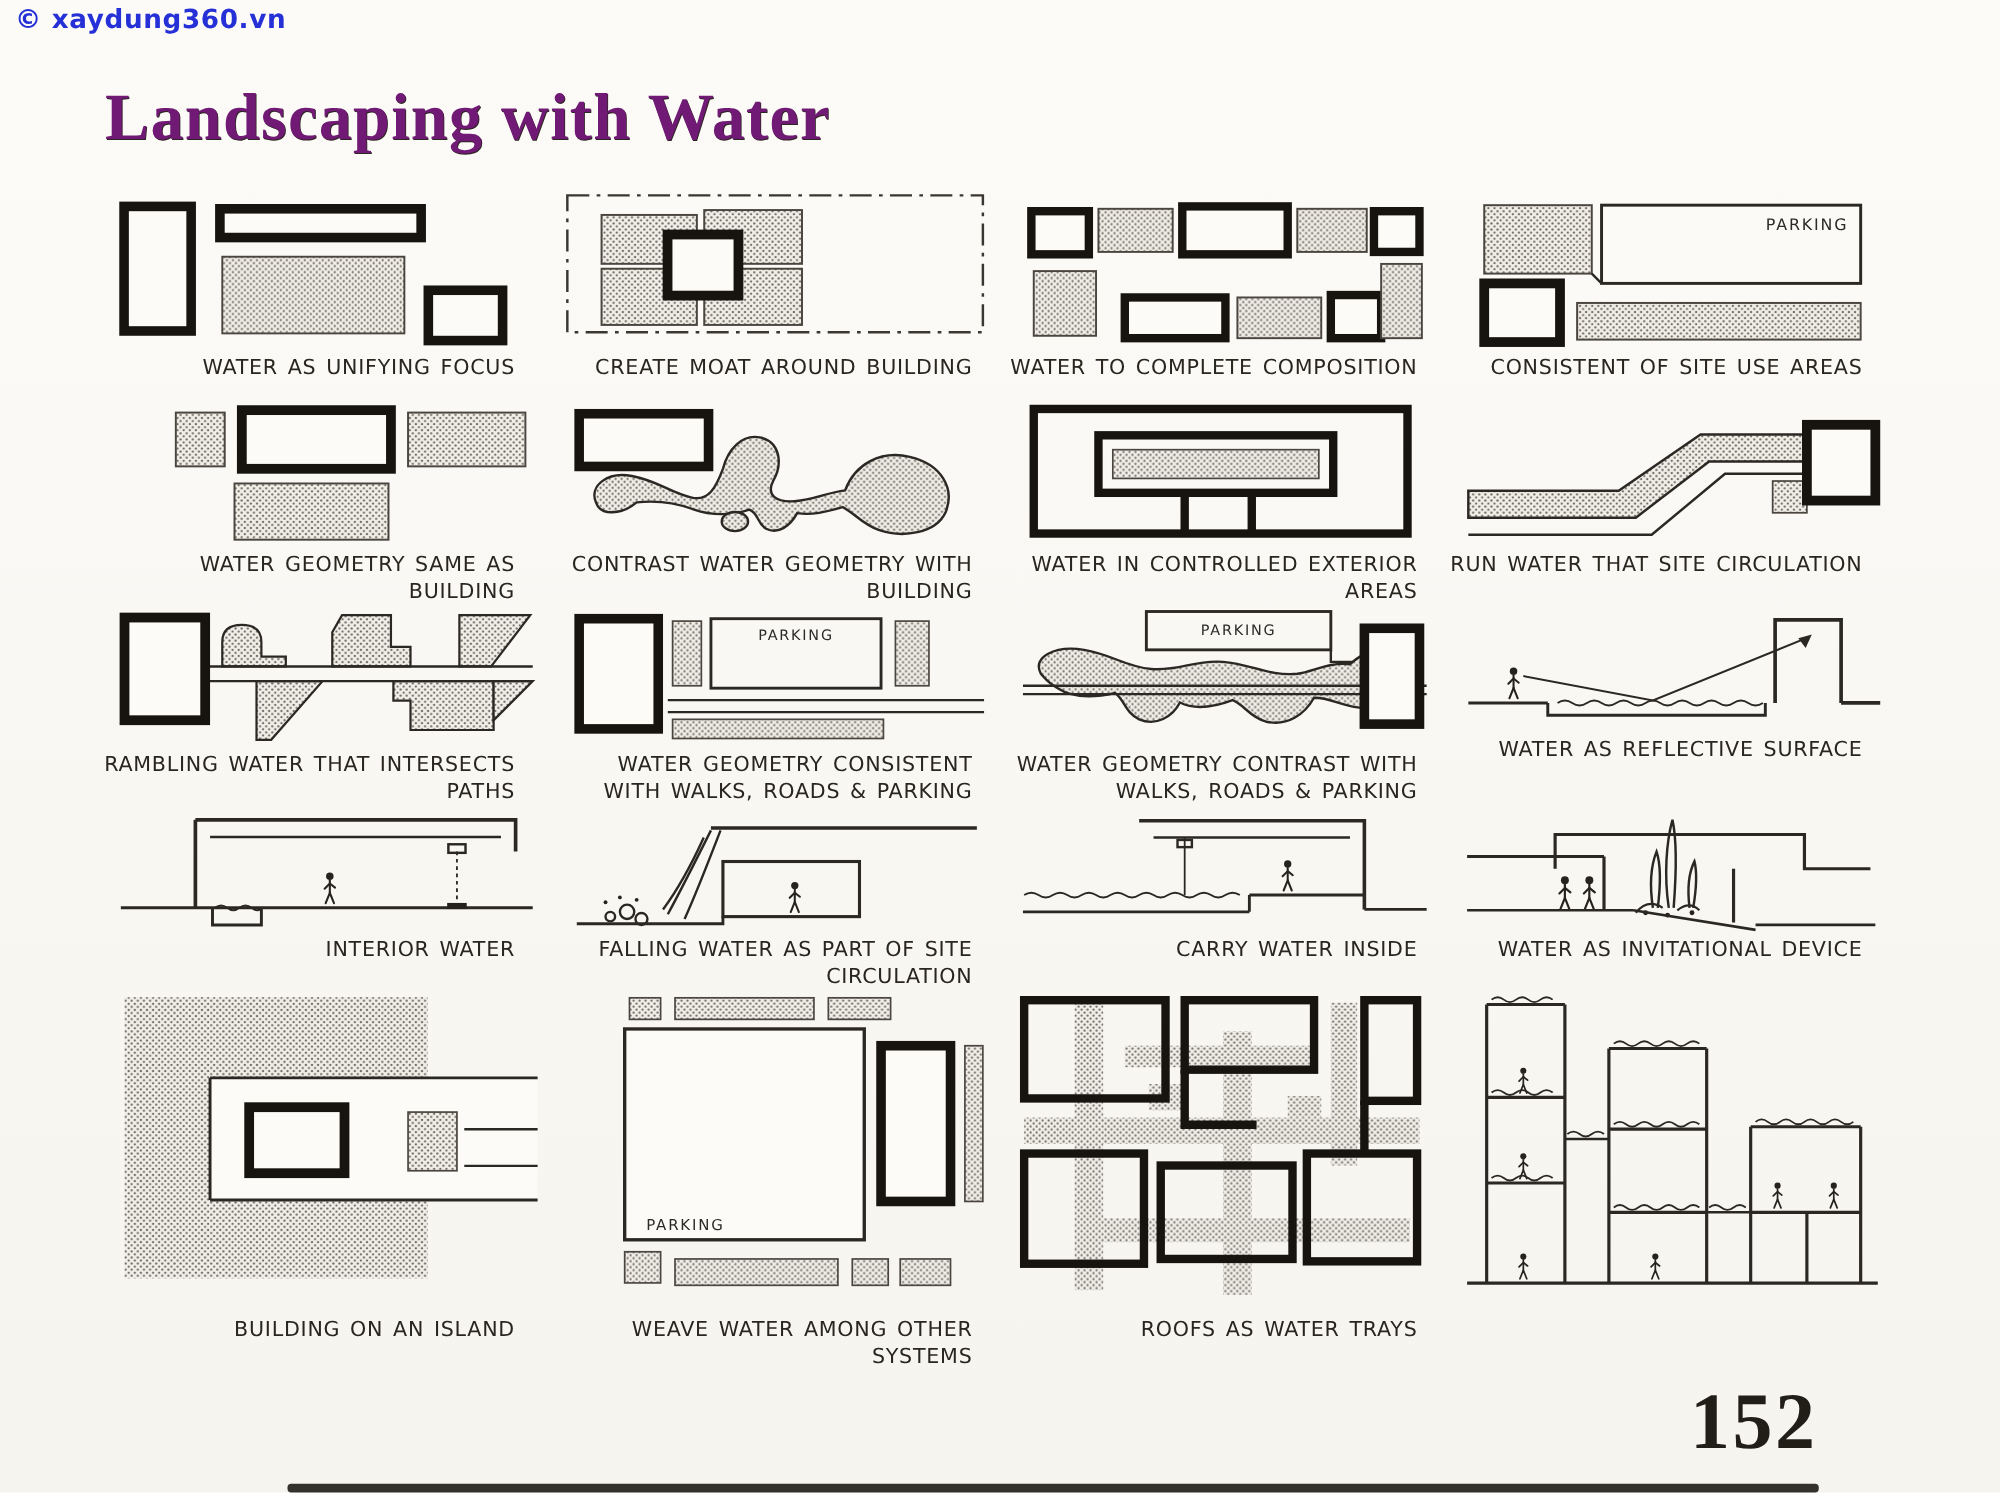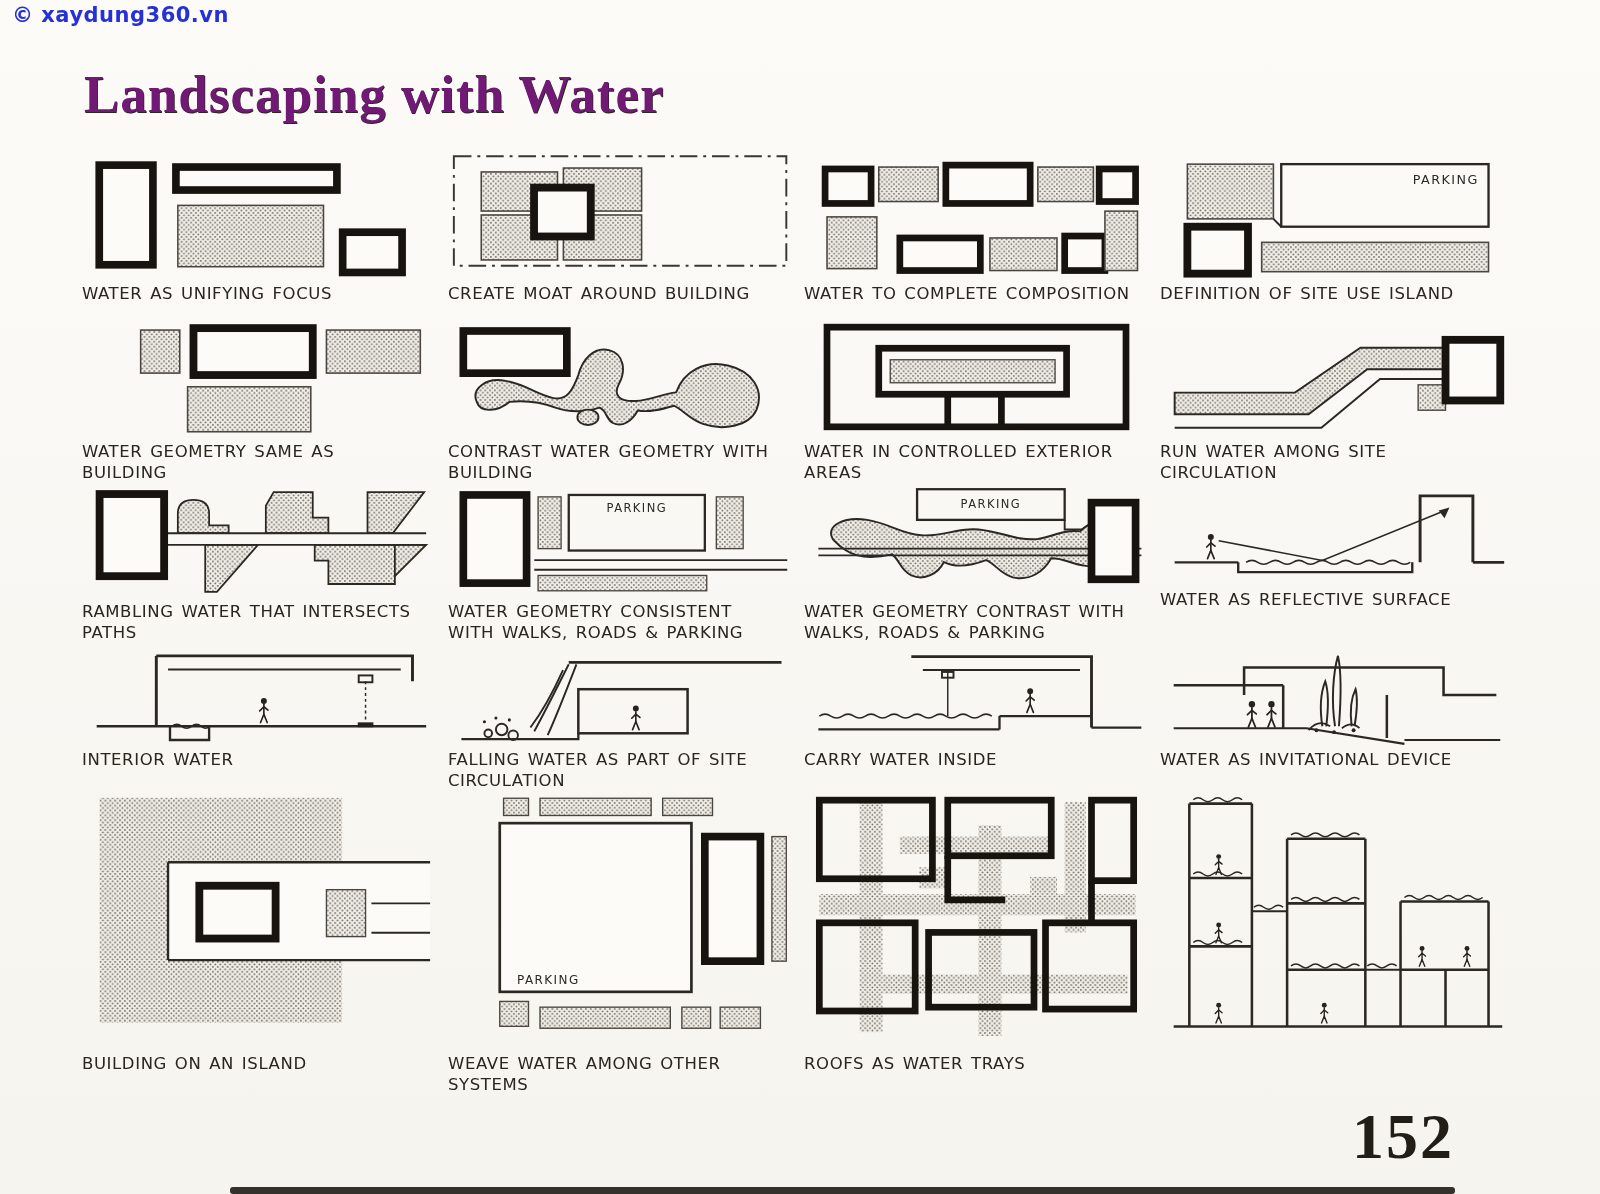--- a/index.html
+++ b/index.html
@@ -16,21 +16,21 @@
     position:absolute;left:84px;top:28px;
     font-family:"Liberation Serif",serif;font-weight:700;font-size:53px;
     letter-spacing:1px;color:#701a75;text-shadow:.6px .6px 0 #2c2620;
   }
   .sheet-grid{
     position:absolute;left:82px;top:150px;width:1478px;
     display:grid;
     grid-template-columns:366px 356px 356px 400px;
     grid-template-rows:168px 166px 160px 146px 306px;
   }
-  .cell{position:relative;}
+  .cell{position:relative;text-align:right;}
   .diag{display:block;overflow:visible;}
   .caption{
     margin-top:5px;max-width:330px;
     font-size:16.5px;line-height:1.28;letter-spacing:.6px;word-spacing:2px;
     color:#29251f;
   }
   .page-number{
     position:absolute;left:1352px;top:1100px;
     font-family:"Liberation Serif",serif;font-weight:700;font-size:64px;
     color:#211d17;letter-spacing:2px;
@@ -105,21 +105,21 @@
 
   <div class="cell">
     <svg class="diag" width="352" height="128" viewBox="0 0 360 130">
       <rect x="28" y="14" width="88" height="56" fill="url(#dots)" stroke="#4a463f" stroke-width="1.6"></rect>
       <rect x="124" y="14" width="212" height="64" fill="none" stroke="#2b2824" stroke-width="2.4"></rect>
       <text x="326" y="34" font-size="13" letter-spacing="1.5" text-anchor="end" fill="#2b2a28">PARKING</text>
       <rect x="28" y="78" width="62" height="48" fill="#fcfbf8" stroke="#17140f" stroke-width="8"></rect>
       <rect x="104" y="94" width="232" height="30" fill="url(#dots)" stroke="#4a463f" stroke-width="1.6"></rect>
       <path d="M116,70 L124,78" stroke="#2b2824" stroke-width="2" fill="none"></path>
     </svg>
-    <div class="caption">DEFINITION OF SITE USE ISLAND</div>
+    <div class="caption">CONSISTENT OF SITE USE AREAS</div>
   </div>
 
   <div class="cell">
     <svg class="diag" width="352" height="118" viewBox="0 0 360 120">
       <rect x="60" y="12" width="40" height="44" fill="url(#dots)" stroke="#4a463f" stroke-width="1.6"></rect>
       <rect x="114" y="10" width="122" height="48" fill="#fcfbf8" stroke="#17140f" stroke-width="8"></rect>
       <rect x="250" y="12" width="96" height="44" fill="url(#dots)" stroke="#4a463f" stroke-width="1.6"></rect>
       <rect x="108" y="70" width="126" height="46" fill="url(#dots)" stroke="#4a463f" stroke-width="1.6"></rect>
     </svg>
     <div class="caption">WATER GEOMETRY SAME AS BUILDING</div>
@@ -144,21 +144,21 @@
     <div class="caption">WATER IN CONTROLLED EXTERIOR AREAS</div>
   </div>
 
   <div class="cell">
     <svg class="diag" width="352" height="118" viewBox="0 0 360 120">
       <polygon points="15,76 138,76 205,30 292,30 292,52 212,52 152,98 15,98" fill="url(#dots)" stroke="#2b2824" stroke-width="2"></polygon>
       <path d="M15,112 L165,112 L225,62 L290,62" fill="none" stroke="#2b2824" stroke-width="2"></path>
       <rect x="264" y="68" width="28" height="26" fill="url(#dots)" stroke="#4a463f" stroke-width="1.4"></rect>
       <rect x="292" y="22" width="56" height="62" fill="#fcfbf8" stroke="#17140f" stroke-width="8"></rect>
     </svg>
-    <div class="caption">RUN WATER AMONG SITE CIRCULATION</div>
+    <div class="caption">RUN WATER THAT SITE CIRCULATION</div>
   </div>
 
   <div class="cell">
     <svg class="diag" width="352" height="112" viewBox="0 0 360 114">
       <path d="M98,50 V30 Q98,16 114,16 Q130,16 130,30 V42 H150 V50 Z" fill="url(#dots)" stroke="#2b2824" stroke-width="1.8"></path>
       <polygon points="188,50 188,22 196,8 236,8 236,34 252,34 252,50" fill="url(#dots)" stroke="#2b2824" stroke-width="1.8"></polygon>
       <polygon points="292,50 292,8 350,8 318,50" fill="url(#dots)" stroke="#2b2824" stroke-width="1.8"></polygon>
       <polygon points="126,62 180,62 138,110 126,110" fill="url(#dots)" stroke="#2b2824" stroke-width="1.8"></polygon>
       <polygon points="238,62 320,62 320,102 252,102 252,78 238,78" fill="url(#dots)" stroke="#2b2824" stroke-width="1.8"></polygon>
       <polygon points="320,62 352,62 320,94" fill="url(#dots)" stroke="#2b2824" stroke-width="1.8"></polygon>

